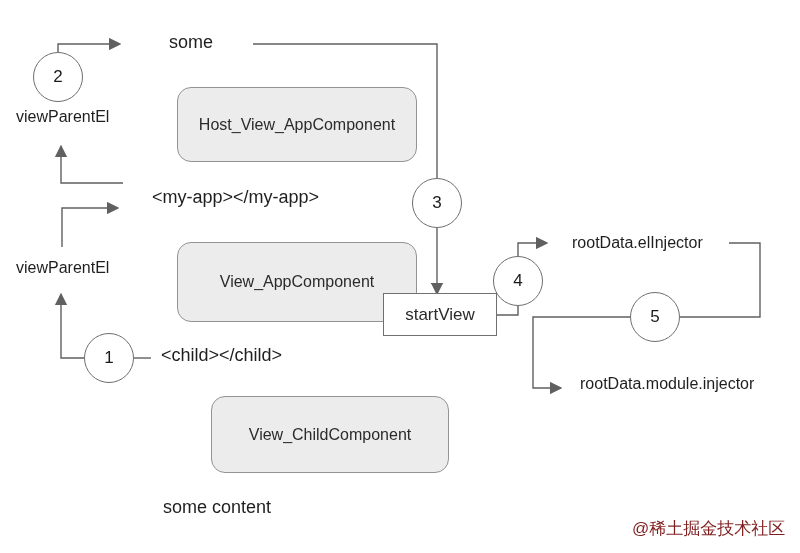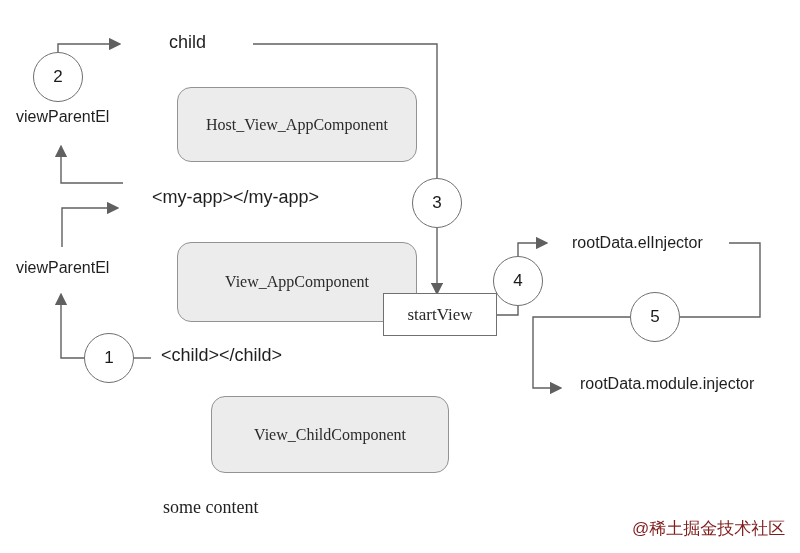--- a/index.html
+++ b/index.html
@@ -4,21 +4,21 @@
 <style>
   html,body{margin:0;padding:0;background:#fff;}
   .canvas{
     position:relative;width:800px;height:553px;background:#ffffff;overflow:hidden;
     font-family:"Liberation Sans", sans-serif;color:#222;
   }
   .layer-svg{position:absolute;left:0;top:0;z-index:2;pointer-events:none;}
   .node{
     position:absolute;z-index:1;background:#ececec;border:1.5px solid #939393;
     border-radius:14px;display:flex;align-items:center;justify-content:center;
-    font-size:16px;color:#2b2b2b;box-sizing:border-box;white-space:nowrap;font-family:Liberation Serif, serif;
+    font-size:16px;color:#2b2b2b;box-sizing:border-box;white-space:nowrap;
   }
   .node.plain{
     background:#ffffff;border:1.5px solid #707070;border-radius:0;z-index:3;font-size:17px;
   }
   .step-circle{
     position:absolute;z-index:4;width:50px;height:50px;border-radius:50%;
     background:#ffffff;border:1.4px solid #6e6e6e;box-sizing:border-box;
     display:flex;align-items:center;justify-content:center;
     font-size:17px;color:#1a1a1a;
   }
@@ -83,31 +83,31 @@
   <div class="step-circle" style="left:412px;top:178px;">
     <span>3</span>
   </div>
   <div class="step-circle" style="left:493px;top:256px;">
     <span>4</span>
   </div>
   <div class="step-circle" style="left:630px;top:292px;">
     <span>5</span>
   </div>
 
-  <div class="lbl tag" style="left:169px;top:31px;">child</div>
+  <div class="lbl tag" style="left:169px;top:31px;">some</div>
 
   <div class="lbl small" style="left:16px;top:107px;">viewParentEl</div>
 
   <div class="lbl tag" style="left:152px;top:186px;">&lt;my-app&gt;&lt;/my-app&gt;</div>
 
   <div class="lbl small" style="left:16px;top:258px;">viewParentEl</div>
 
   <div class="lbl tag" style="left:161px;top:344px;">&lt;child&gt;&lt;/child&gt;</div>
 
-  <div class="lbl tag" style="left:163px;top:496px;font-family:Liberation Serif, serif;">some content</div>
+  <div class="lbl tag" style="left:163px;top:496px;">some content</div>
 
   <div class="lbl small" style="left:572px;top:233px;">rootData.elInjector</div>
 
   <div class="lbl small" style="left:580px;top:374px;">rootData.module.injector</div>
 
   <div class="watermark">@稀土掘金技术社区</div>
 
 </div>
 
 </body></html>

